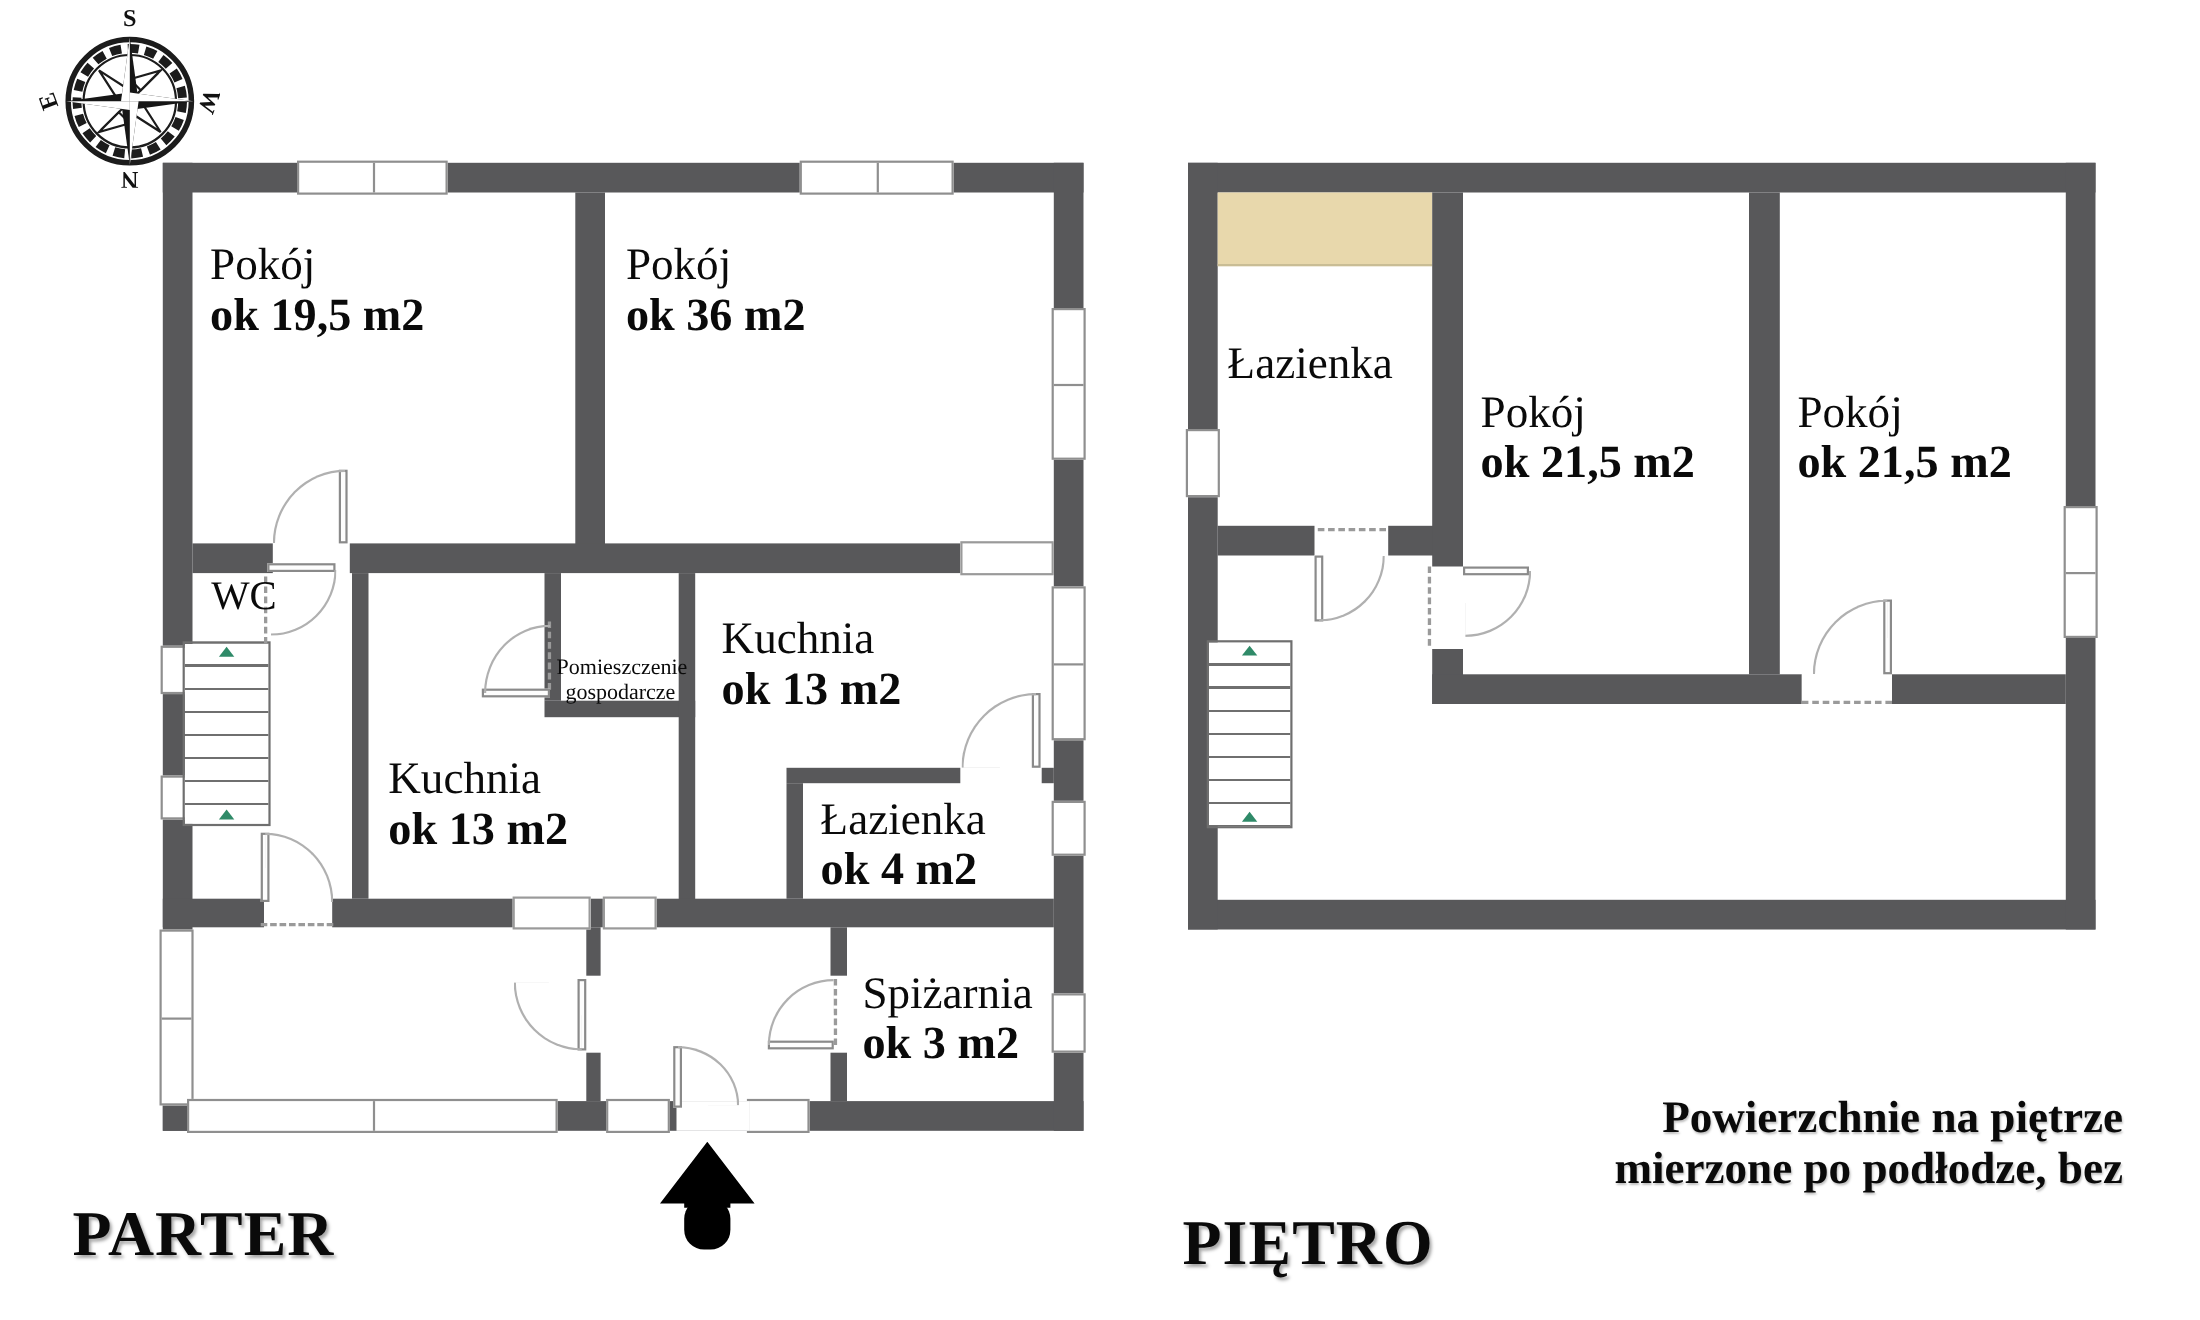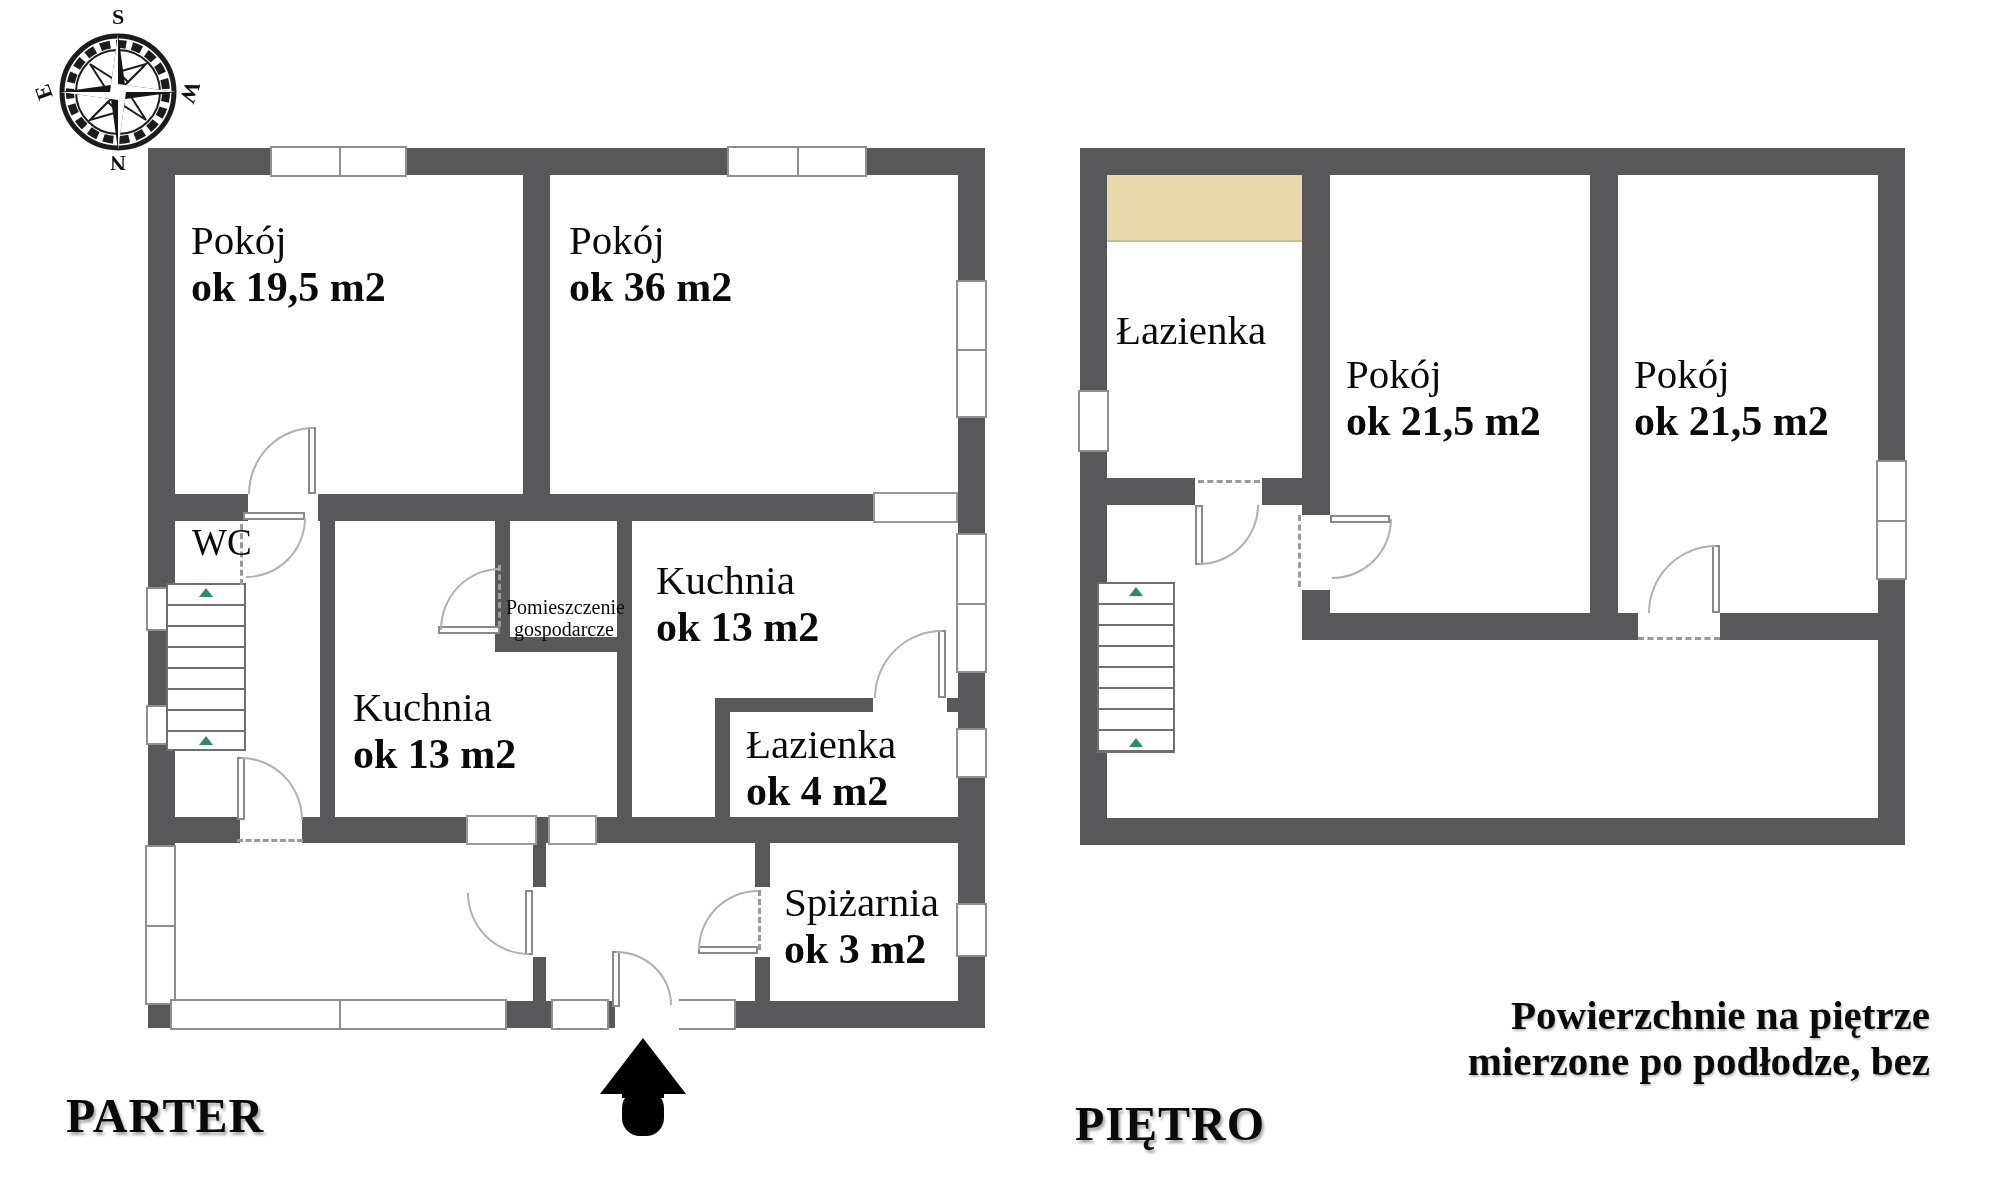--- a/index.html
+++ b/index.html
@@ -20,21 +20,21 @@
   .arc-bl{border-bottom:2px solid #b0b0b0;border-left:2px solid #b0b0b0;border-bottom-left-radius:100%;}
   .arc-br{border-bottom:2px solid #b0b0b0;border-right:2px solid #b0b0b0;border-bottom-right-radius:100%;}
   .stairs{position:absolute;box-sizing:border-box;border:2px solid #6f6f6f;
           background:repeating-linear-gradient(to bottom,#ffffff 0 19px,#6f6f6f 19px 21px);}
   .tri-up{position:absolute;width:0;height:0;border-left:7px solid transparent;
           border-right:7px solid transparent;border-bottom:9px solid #2f8a68;}
   .room-label{position:absolute;line-height:1.12;margin-left:16px;}
   .room-name{font-size:41px;font-weight:400;display:block;}
   .room-area{font-size:42px;font-weight:700;display:block;}
   .small-label{position:absolute;text-align:center;font-size:20px;line-height:1.1;}
-  .floor-title{position:absolute;font-size:48px;font-weight:700;letter-spacing:1px;
+  .floor-title{position:absolute;font-size:58px;font-weight:700;letter-spacing:1px;
                text-shadow:2px 3px 3px rgba(0,0,0,0.35);}
   .note{position:absolute;text-align:right;font-size:41px;font-weight:700;line-height:1.12;
         text-shadow:1px 2px 2px rgba(0,0,0,0.25);}
 </style>
 </head>
 <body>
 
 <div id="canvas">
 
   <svg style="position:absolute;left:30px;top:4px;" width="170" height="170" viewBox="0 0 170 170">

